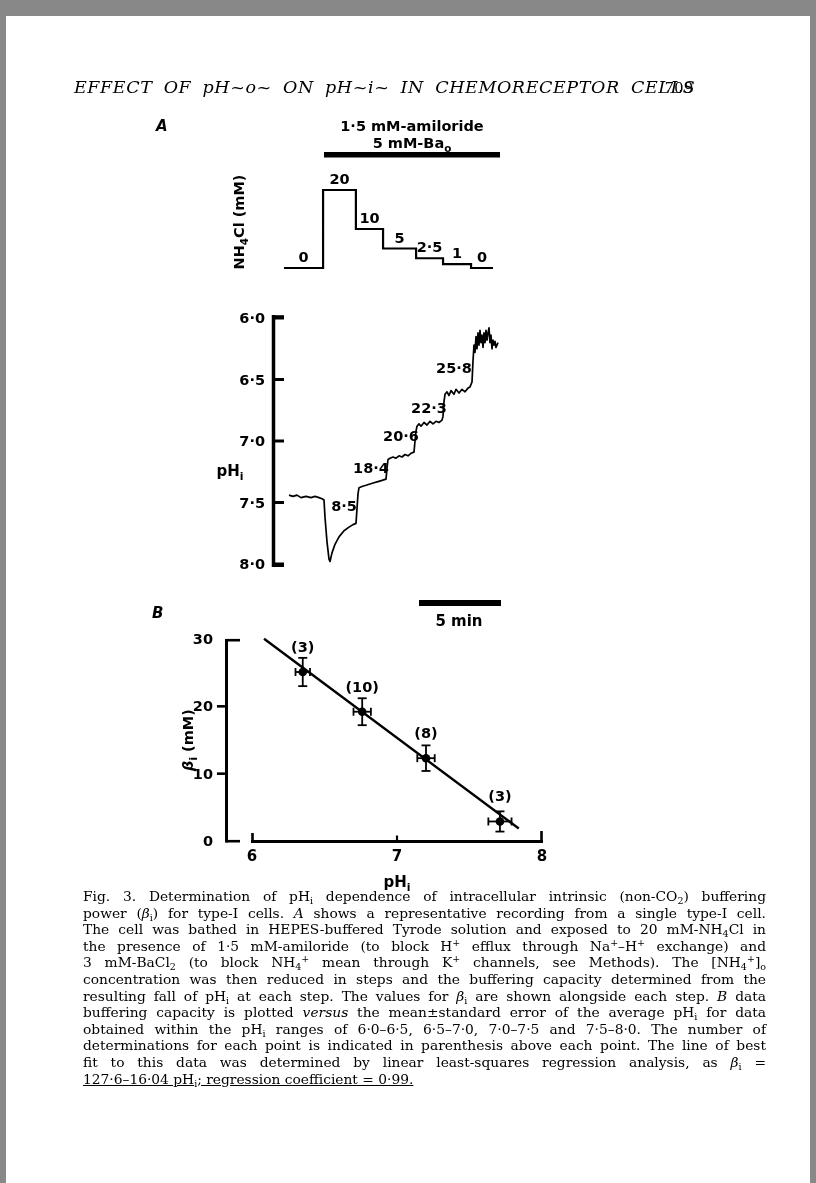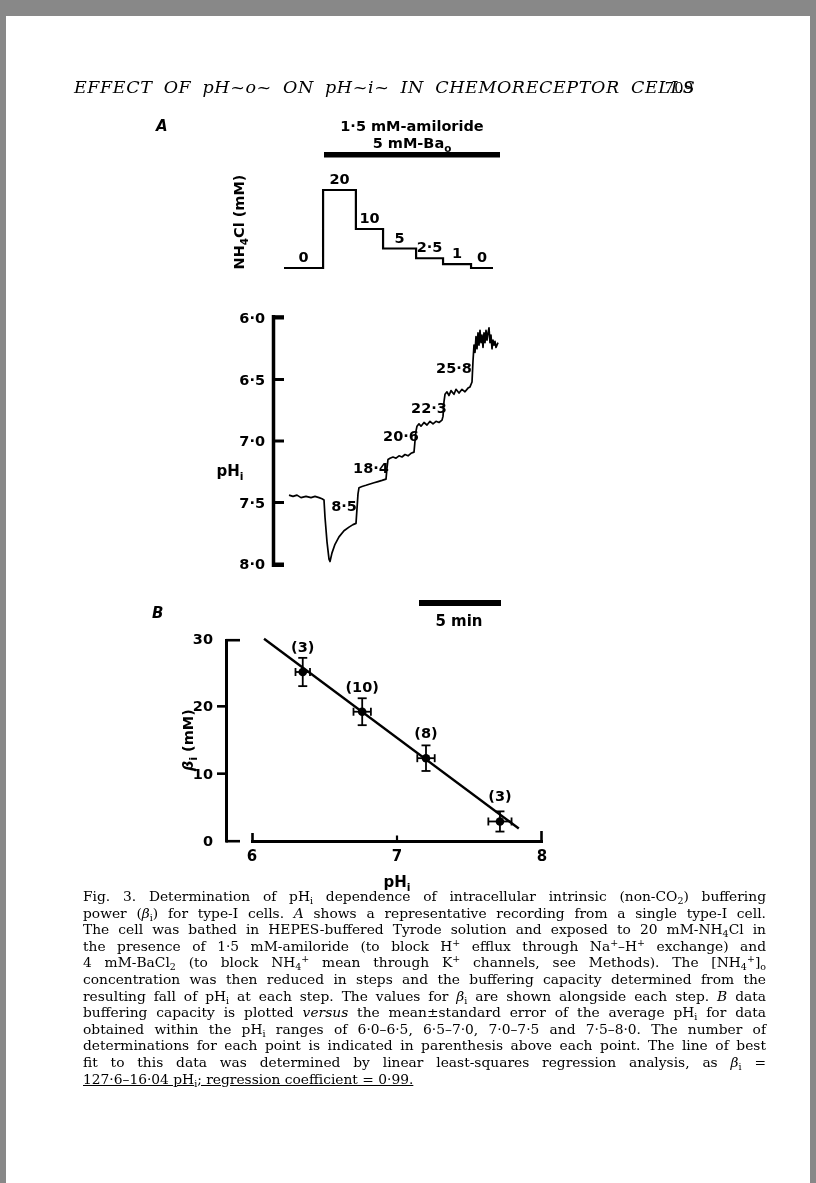--- a/index.html
+++ b/index.html
@@ -143,21 +143,21 @@
         </g>
         <text x="493.95" y="785.4733333333334" text-anchor="middle" font-size="14.5"><tspan>(3)</tspan></text>
       </g>
   </svg>
 
   <div class="caption" id="caption">
       <div class="cap-line"><span>Fig. 3. Determination of pH</span><sub>i</sub><span> dependence of intracellular intrinsic (non-CO</span><sub>2</sub><span>) buffering</span></div>
       <div class="cap-line"><span>power (</span><i>β</i><sub>i</sub><span>) for type-I cells. </span><i>A</i><span> shows a representative recording from a single type-I cell.</span></div>
       <div class="cap-line"><span>The cell was bathed in HEPES-buffered Tyrode solution and exposed to 20 mM-NH</span><sub>4</sub><span>Cl in</span></div>
       <div class="cap-line"><span>the presence of 1·5 mM-amiloride (to block H</span><sup>+</sup><span> efflux through Na</span><sup>+</sup><span>–H</span><sup>+</sup><span> exchange) and</span></div>
-      <div class="cap-line"><span>4 mM-BaCl</span><sub>2</sub><span> (to block NH</span><sub>4</sub><sup>+</sup><span> mean through K</span><sup>+</sup><span> channels, see Methods). The [NH</span><sub>4</sub><sup>+</sup><span>]</span><sub>o</sub></div>
+      <div class="cap-line"><span>3 mM-BaCl</span><sub>2</sub><span> (to block NH</span><sub>4</sub><sup>+</sup><span> mean through K</span><sup>+</sup><span> channels, see Methods). The [NH</span><sub>4</sub><sup>+</sup><span>]</span><sub>o</sub></div>
       <div class="cap-line"><span>concentration was then reduced in steps and the buffering capacity determined from the</span></div>
       <div class="cap-line"><span>resulting fall of pH</span><sub>i</sub><span> at each step. The values for </span><i>β</i><sub>i</sub><span> are shown alongside each step. </span><i>B</i><span> data</span></div>
       <div class="cap-line"><span>buffering capacity is plotted </span><i>versus</i><span> the mean±standard error of the average pH</span><sub>i</sub><span> for data</span></div>
       <div class="cap-line"><span>obtained within the pH</span><sub>i</sub><span> ranges of 6·0–6·5, 6·5–7·0, 7·0–7·5 and 7·5–8·0. The number of</span></div>
       <div class="cap-line"><span>determinations for each point is indicated in parenthesis above each point. The line of best</span></div>
       <div class="cap-line"><span>fit to this data was determined by linear least-squares regression analysis, as </span><i>β</i><sub>i</sub><span> =</span></div>
       <div class="cap-line last"><span>127·6–16·04 pH</span><sub>i</sub><span>; regression coefficient = 0·99.</span></div>
     </div>
 </div>
 

